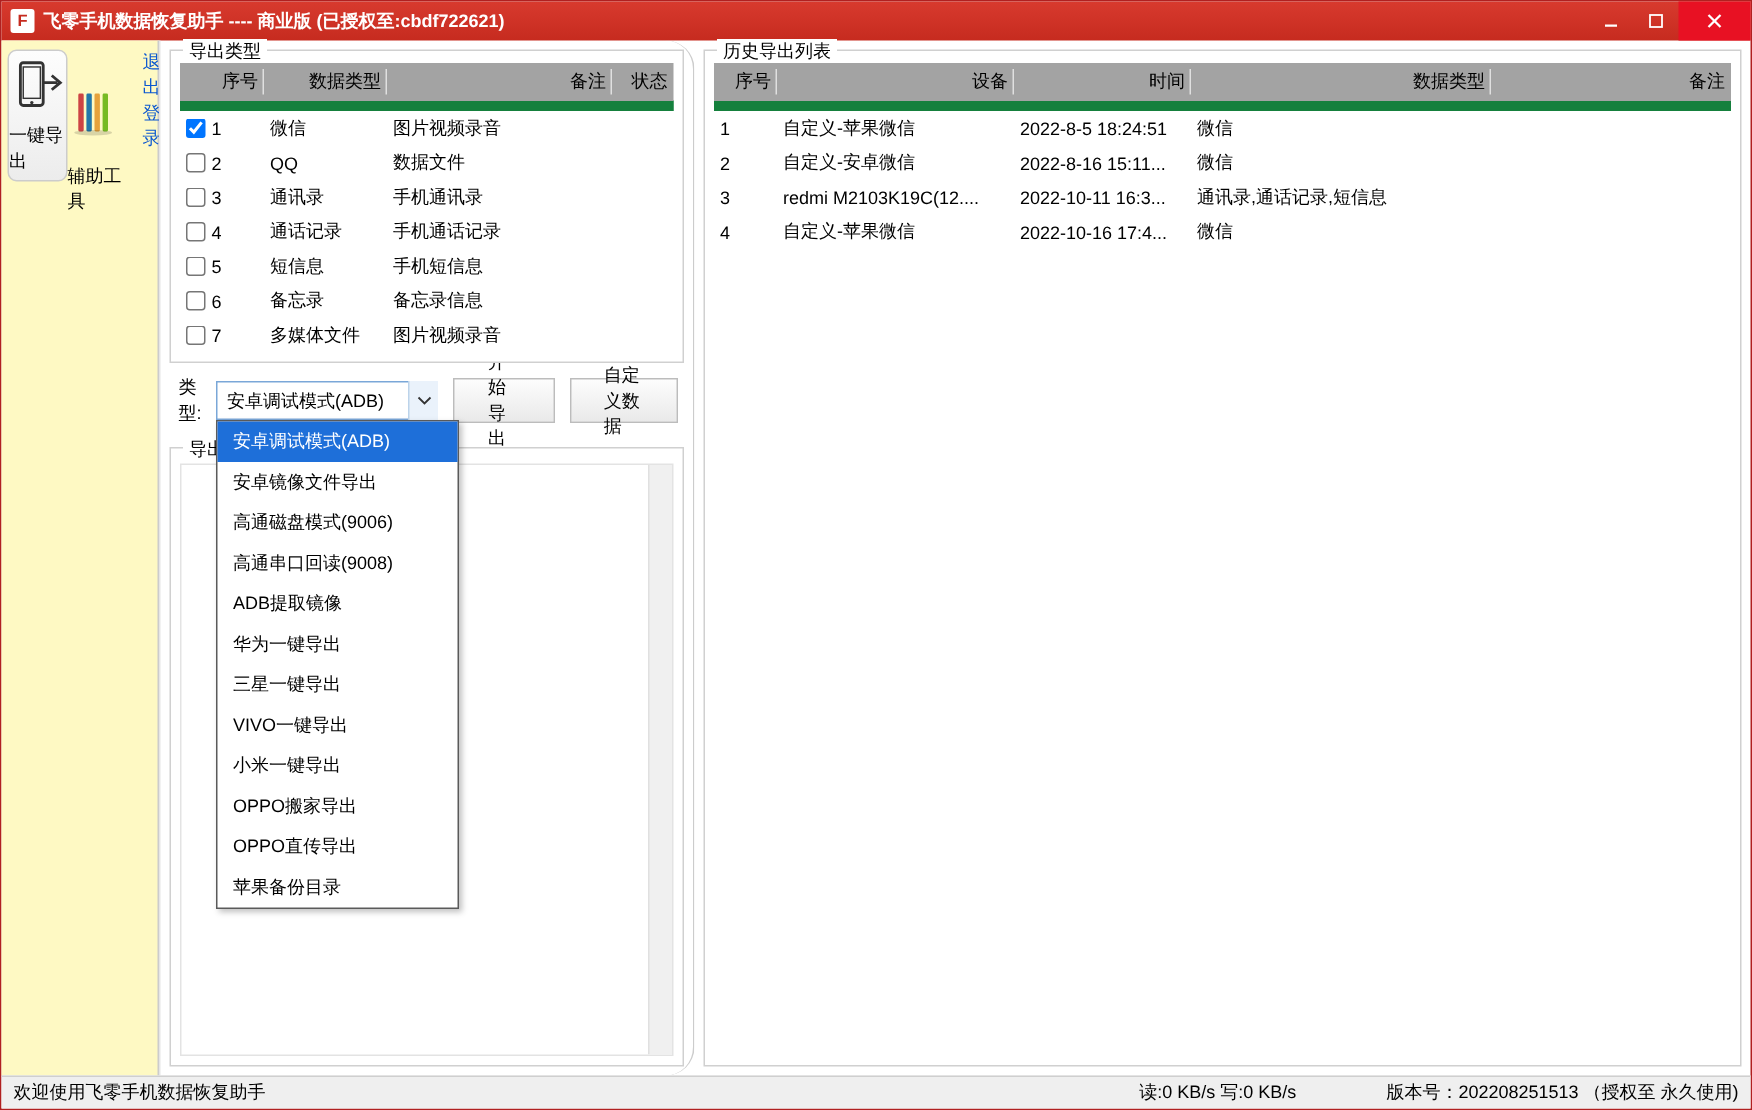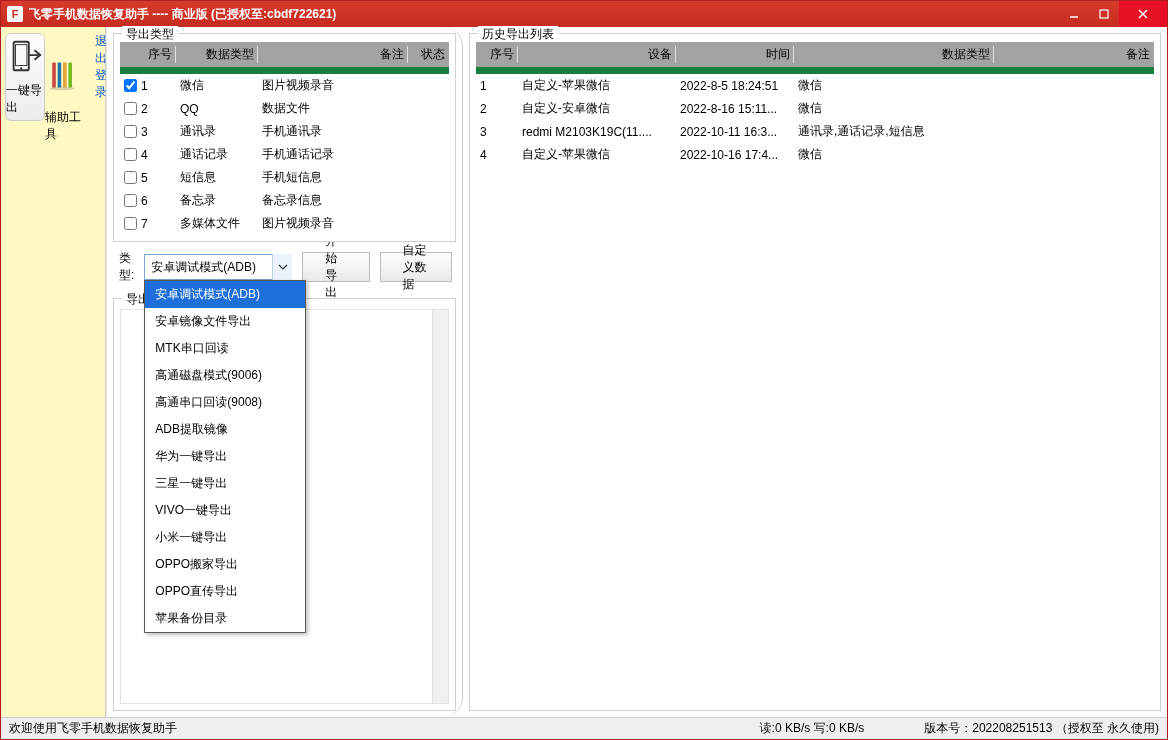--- a/index.html
+++ b/index.html
@@ -207,21 +207,20 @@
               <span>安卓调试模式(ADB)</span>
               <span class="caret">
                 <svg width="10" height="6" viewBox="0 0 10 6">
                     <path d="M1 1 L5 5 L9 1" fill="none" stroke="#333" stroke-width="1.2"></path>
                   </svg>
               </span>
             </div>
             <div class="dropdown" id="mode-dropdown">
                 <div class="opt sel">安卓调试模式(ADB)</div>
                 <div class="opt">安卓镜像文件导出</div>
-                <div class="opt">MTK串口回读</div>
                 <div class="opt">高通磁盘模式(9006)</div>
                 <div class="opt">高通串口回读(9008)</div>
                 <div class="opt">ADB提取镜像</div>
                 <div class="opt">华为一键导出</div>
                 <div class="opt">三星一键导出</div>
                 <div class="opt">VIVO一键导出</div>
                 <div class="opt">小米一键导出</div>
                 <div class="opt">OPPO搬家导出</div>
                 <div class="opt">OPPO直传导出</div>
                 <div class="opt">苹果备份目录</div>
@@ -269,21 +268,21 @@
                 </tr>
                 <tr>
                   <td>2</td>
                   <td>自定义-安卓微信</td>
                   <td>2022-8-16 15:11...</td>
                   <td>微信</td>
                   <td></td>
                 </tr>
                 <tr>
                   <td>3</td>
-                  <td>redmi M2103K19C(11....</td>
+                  <td>redmi M2103K19C(12....</td>
                   <td>2022-10-11 16:3...</td>
                   <td>通讯录,通话记录,短信息</td>
                   <td></td>
                 </tr>
                 <tr>
                   <td>4</td>
                   <td>自定义-苹果微信</td>
                   <td>2022-10-16 17:4...</td>
                   <td>微信</td>
                   <td></td>

